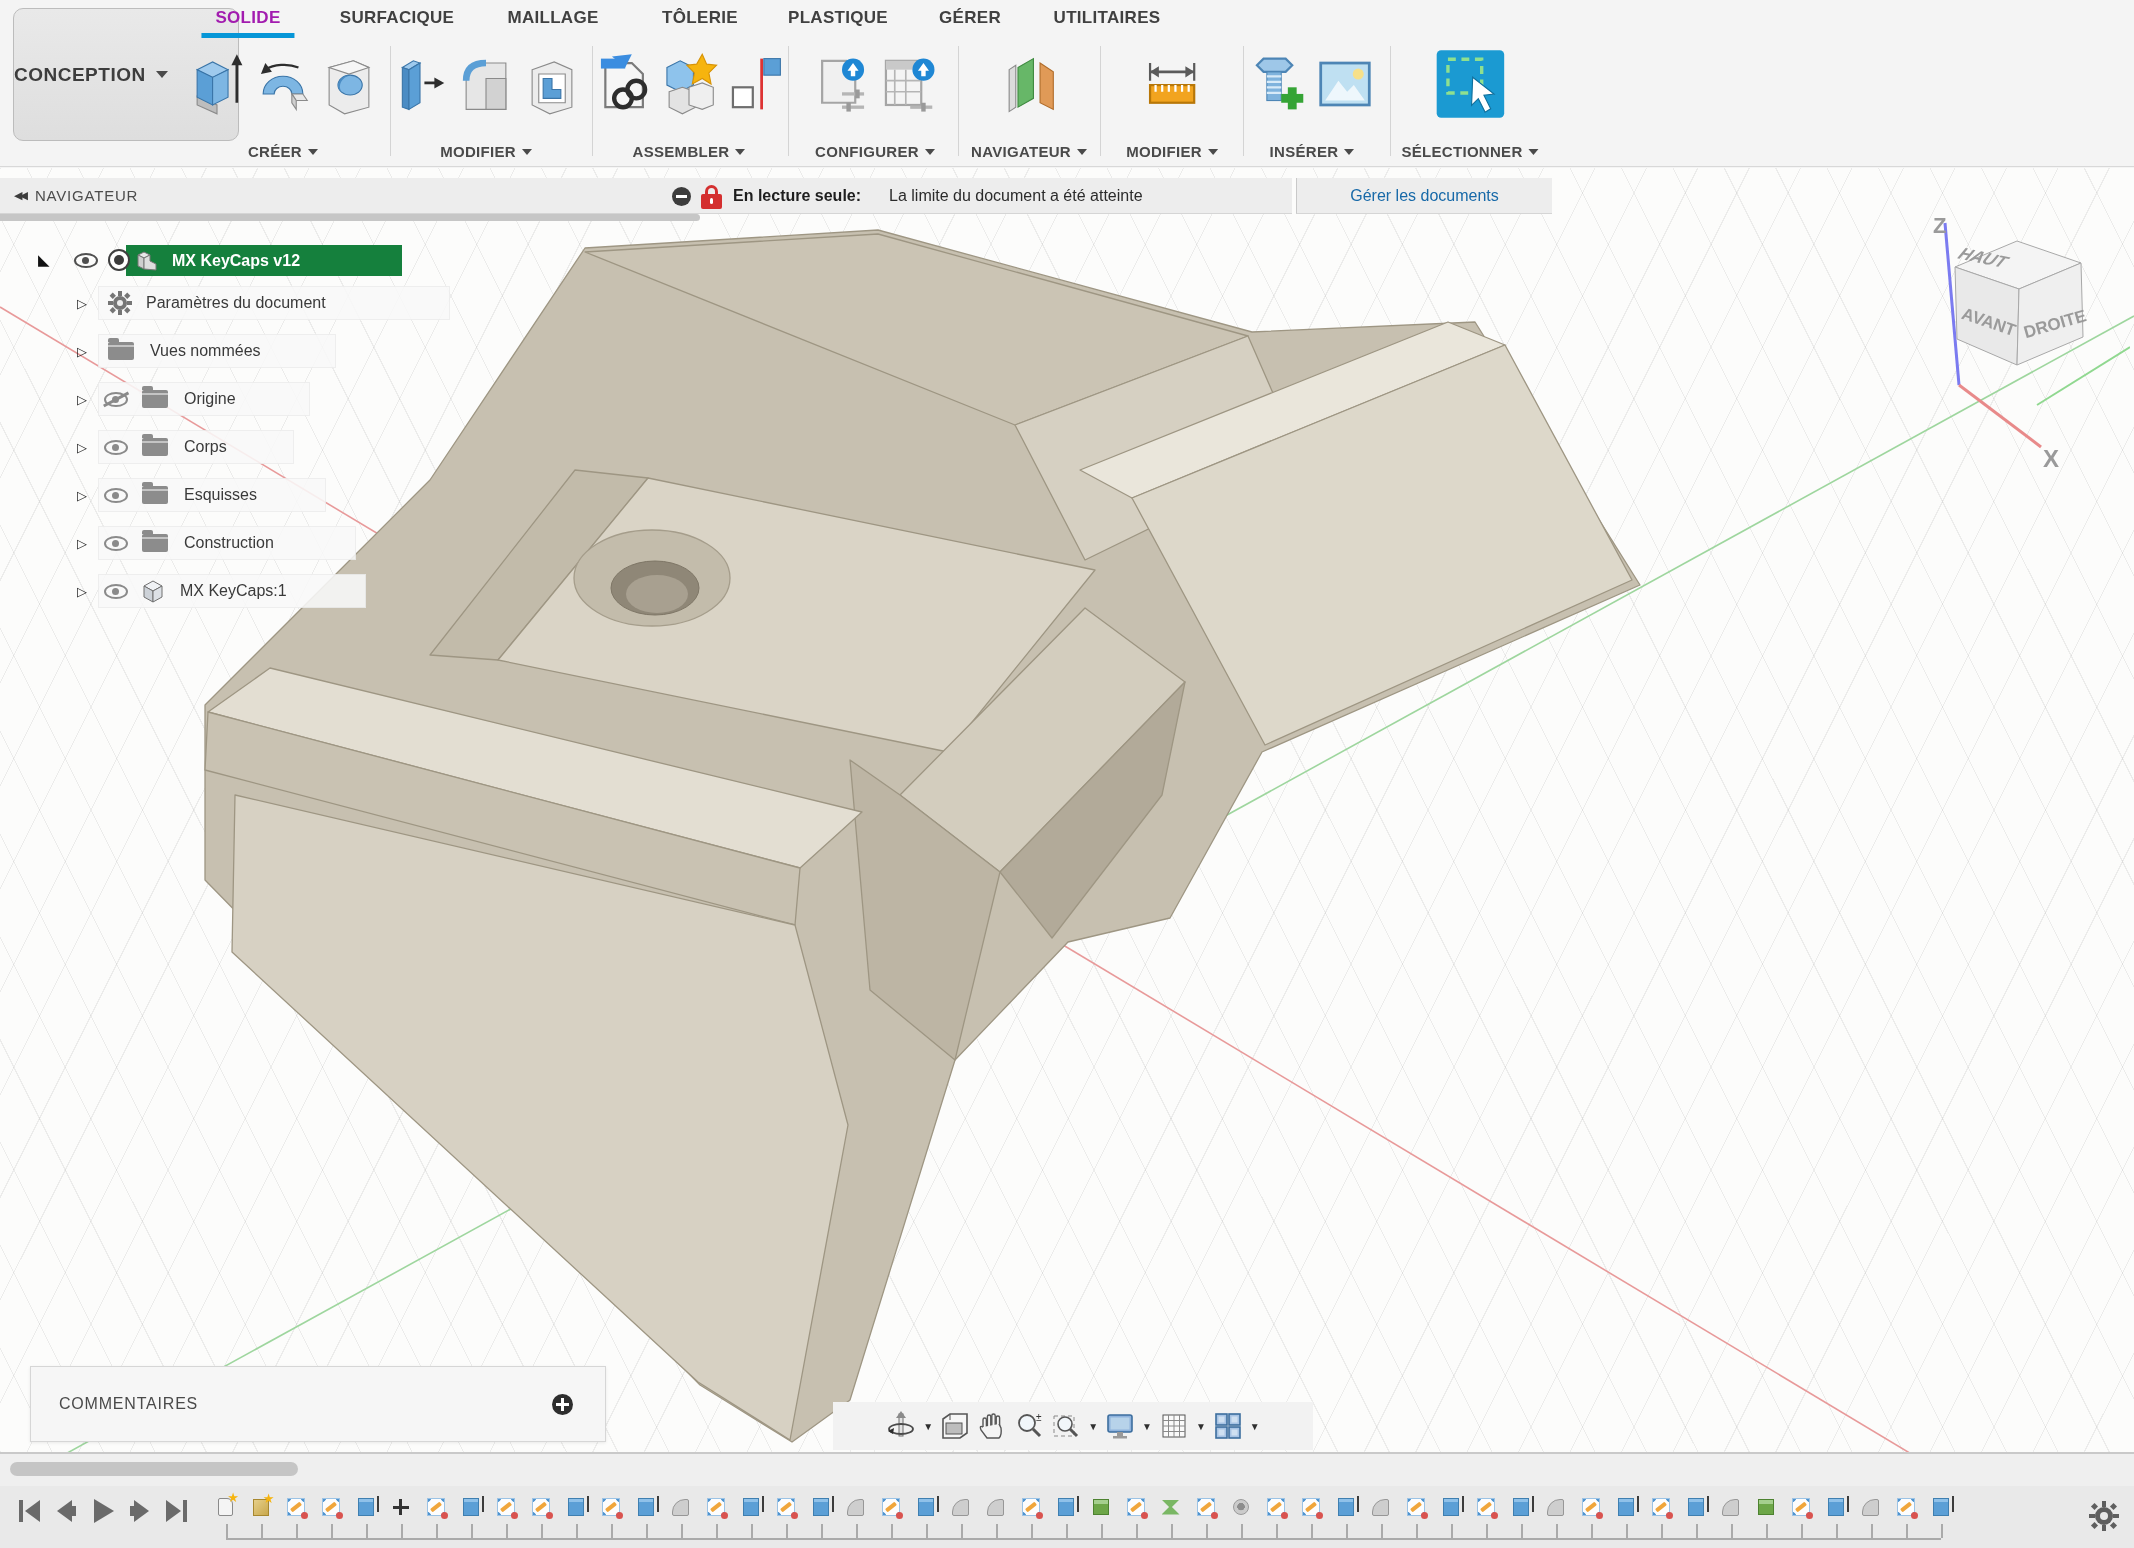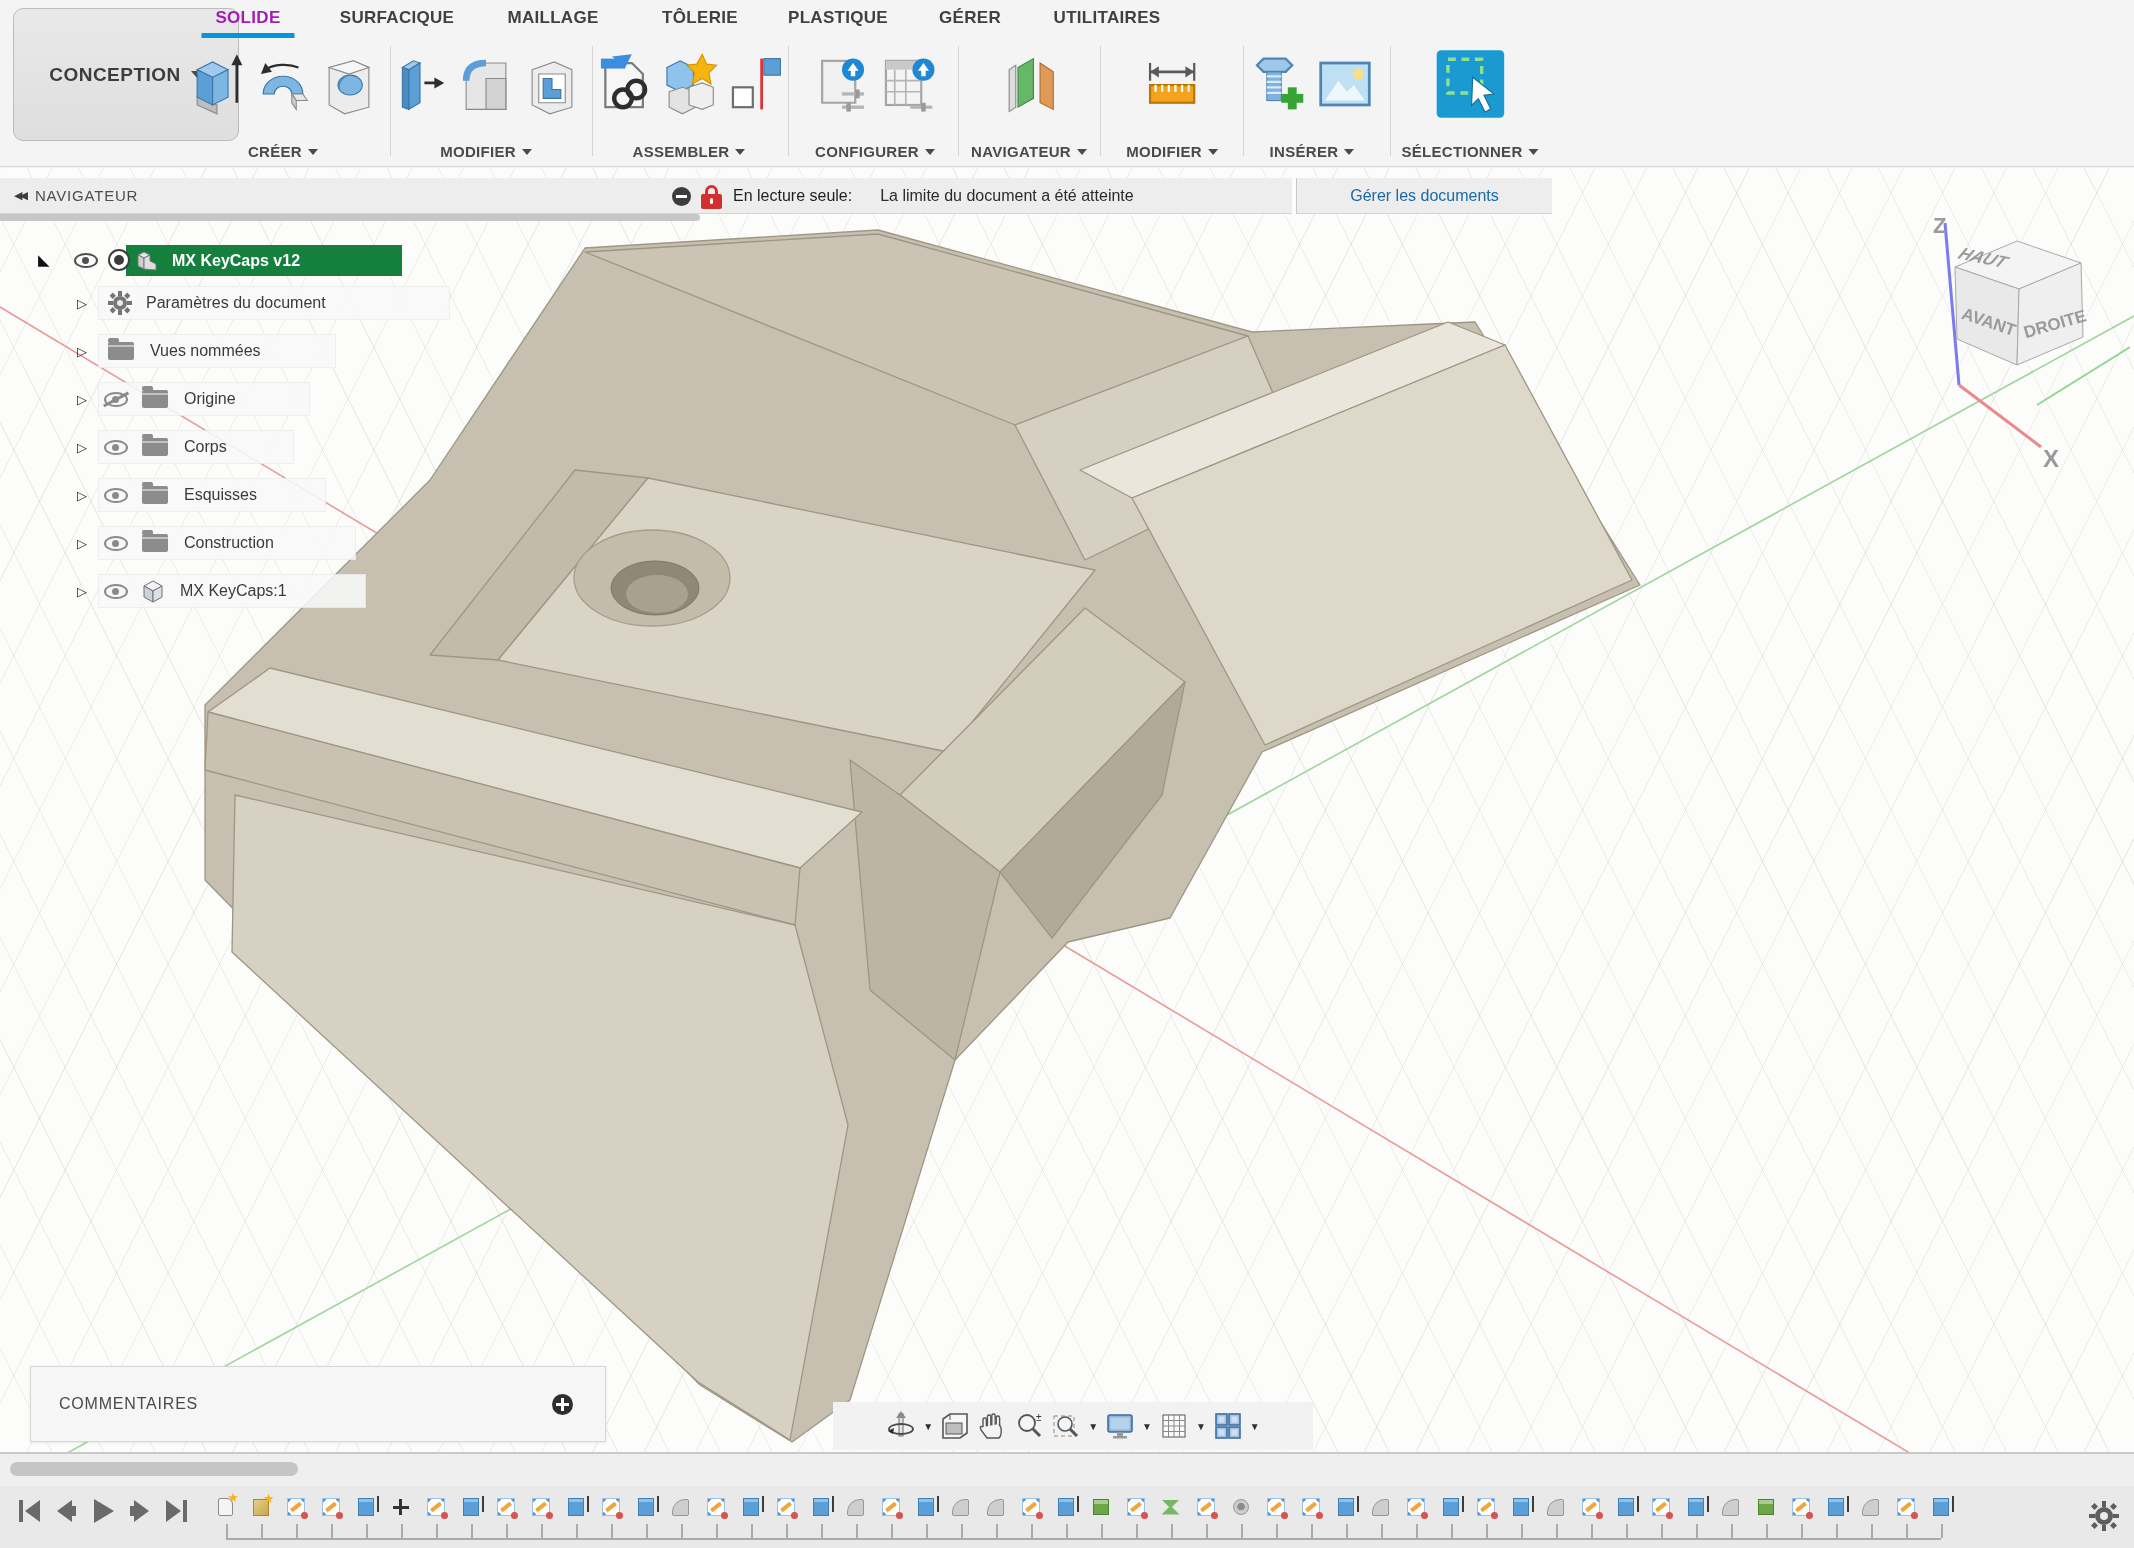--- a/index.html
+++ b/index.html
@@ -4,21 +4,21 @@
 <style>
   * { margin:0; padding:0; box-sizing:border-box; }
   html,body { width:2134px; height:1548px; overflow:hidden;
     font-family:"Liberation Sans", sans-serif; background:#f4f4f4; }
 
   
   #header { position:absolute; left:0; top:0; width:2134px; height:167px;
     background:#f4f4f4; border-bottom:1px solid #d8d8d8; z-index:40; }
   #conception-btn { position:absolute; left:13px; top:8px; width:226px; height:133px;
     background:linear-gradient(#e9e9e9,#dedede); border:1px solid #bcbcbc; border-radius:10px;
-    display:flex; align-items:center; justify-content:center;
+    display:flex; align-items:center; justify-content:flex-start;
     font-size:19px; font-weight:bold; color:#3d3d3d; letter-spacing:.5px; cursor:pointer; }
   .caret-dn { display:inline-block; width:0; height:0; border-left:6px solid transparent;
     border-right:6px solid transparent; border-top:7px solid #4a4a4a; margin-left:10px; }
   .tab { position:absolute; top:4px; transform:translateX(-50%); font-size:17px;
     font-weight:bold; color:#404040; letter-spacing:.3px; padding:4px 6px; cursor:pointer; }
   .tab.active { color:#a21caf; }
   .tab.active::after { content:""; position:absolute; left:-8px; right:-8px; bottom:-6px;
     height:5px; background:#0696d7; }
   .group { position:absolute; top:40px; transform:translateX(-50%);
     display:flex; flex-direction:column; align-items:center;gap:13px; }
@@ -43,21 +43,21 @@
     position:relative; cursor:pointer; }
   #minus-circle::after { content:""; position:absolute; left:4px; top:8px; width:11px;
     height:3px; background:#fff; }
   #lock-icon { width:22px; height:26px; position:relative; margin-top:3px; }
   #lock-icon .shackle { position:absolute; left:4px; top:0; width:13px; height:12px;
     border:3px solid #d42f2f; border-bottom:none; border-radius:7px 7px 0 0; }
   #lock-icon .bodyp { position:absolute; left:0; top:9px; width:21px; height:15px;
     background:#d42f2f; border-radius:2px; }
   #lock-icon .keyhole { position:absolute; left:9px; top:13px; width:3px; height:6px;
     background:#fff; border-radius:2px; }
-  #readonly-bold { font-size:16px; font-weight:normal; color:#1e1e1e; }
+  #readonly-bold { font-size:16px; font-weight:bold; color:#1e1e1e; }
   #readonly-msg { font-size:16px; color:#2b2b2b; margin-left:18px; }
   #manage-docs { position:absolute; left:1296px; top:178px; width:256px; height:36px;
     background:#ededed; border-bottom:1px solid #d5d5d5; border-left:1px solid #c9c9c9;
     display:flex; align-items:center; justify-content:center; z-index:30;
     font-size:16px; color:#1769a8; cursor:pointer; }
 
   
   #canvas { position:absolute; left:0; top:168px; width:2134px; height:1284px;
     background-color:#fcfcfb;
     background-image:

